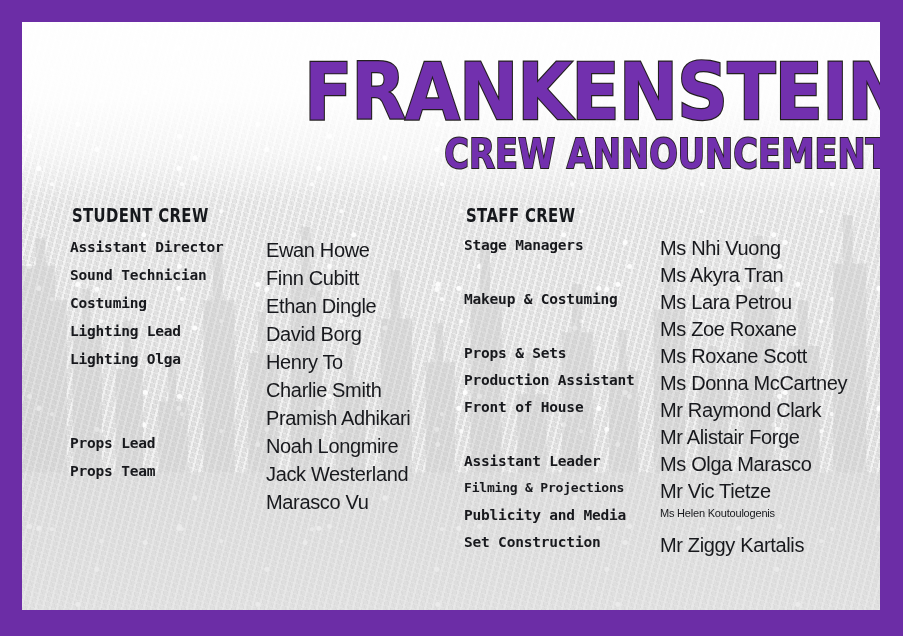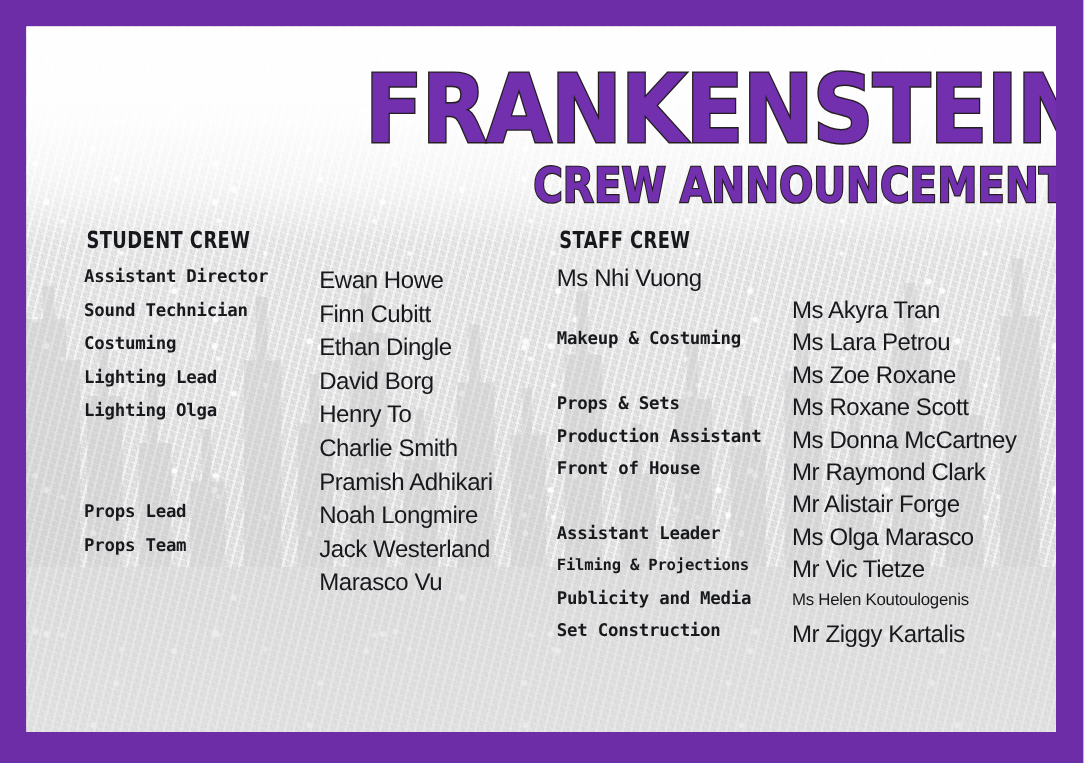--- a/index.html
+++ b/index.html
@@ -114,21 +114,21 @@
     color: #7230AE;
     -webkit-text-stroke: 1.6px #231f20;
     paint-order: stroke fill;
     transform: scaleX(1.02) scaleY(1.22);
     transform-origin: center top;
     margin-top: 16px;
     white-space: nowrap;
   }
 
   
-  .crew-block { position: absolute; top: 166px; }
+  .crew-block { position: absolute; top: 182px; }
   #student-crew { left: 48px;  width: 400px; }
   #staff-crew   { left: 442px; width: 400px; }
 
   .section-heading {
     font-family: "DejaVu Sans", sans-serif;
     font-weight: 700;
     font-size: 16px;
     letter-spacing: .4px;
     color: #16181c;
     transform: scaleY(1.22) scaleX(.93);
@@ -161,21 +161,21 @@
   #staff-crew   .role { width: 196px; }
 
   .person {
     font-family: "Liberation Sans", sans-serif;
     font-size: 20px;
     font-weight: 400;
     color: #18191d;
     letter-spacing: -.35px;
     white-space: nowrap;
   }
-  .person.small { font-size: 14px; letter-spacing: -.2px; }
+  .person.small { font-size: 11px; letter-spacing: -.2px; }
 </style>
 </head>
 <body>
 
 <div id="poster">
   <div id="canvas">
 
     <div id="texture"></div>
 
     <div id="skyline">
@@ -262,20 +262,21 @@
           </div>
 
         </div>
       </div>
 
       <div id="staff-crew" class="crew-block">
         <div class="section-heading">STAFF CREW</div>
         <div class="rows">
 
           <div class="crew-row">
+            <span class="role">Stage Managers</span>
             <span class="person">Ms Nhi Vuong</span>
           </div>
           <div class="crew-row">
             <span class="role"></span>
             <span class="person">Ms Akyra Tran</span>
           </div>
           <div class="crew-row">
             <span class="role">Makeup &amp; Costuming</span>
             <span class="person">Ms Lara Petrou</span>
           </div>

